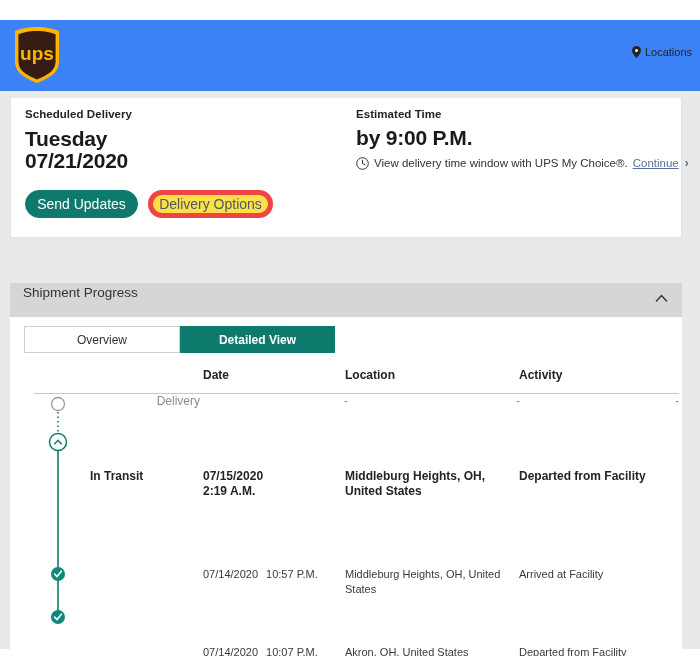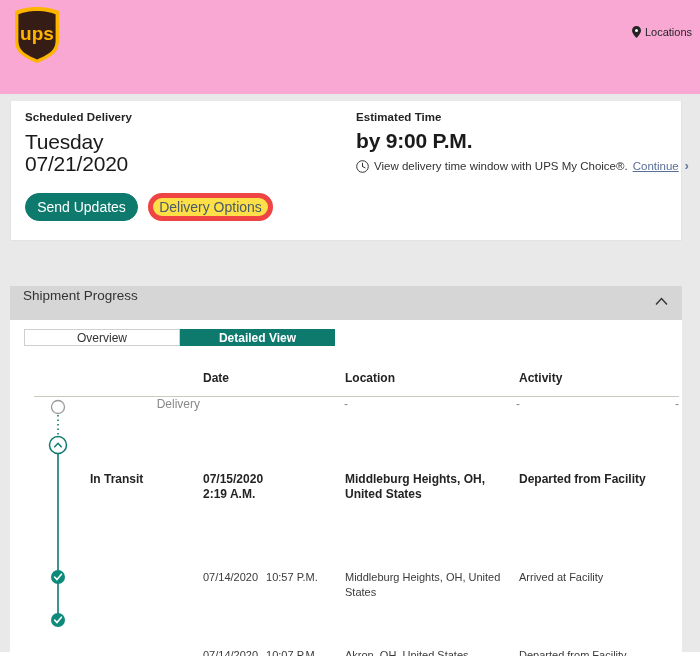--- a/index.html
+++ b/index.html
@@ -14,22 +14,23 @@
     font-family: "Liberation Sans", sans-serif;
     background: #ffffff;
     color: #242424;
     font-size: 13px;
     position: relative;
   }
 
   
   .site-header {
     position: relative;
-    height: 94px;
-    background: #f9a8d4;
+    height: 71px;
+    background: #3b82f6;
+    margin-top: 20px;
   }
 
   .logo {
     position: absolute;
     left: 11px;
     top: 6px;
     width: 52px;
     height: 58px;
   }
   .logo svg { display: block; width: 52px; height: 58px; }
@@ -102,21 +103,21 @@
   .field-label {
     font-size: 11.5px;
     font-weight: bold;
     color: #242424;
     letter-spacing: 0.05px;
   }
 
   .sched-date {
     margin-top: 8px;
     font-size: 21px;
-    font-weight: normal;
+    font-weight: bold;
     line-height: 22px;
     color: #1a1a1a;
     letter-spacing: -0.2px;
   }
 
   .est-time {
     margin-top: 7px;
     font-size: 21px;
     font-weight: bold;
     line-height: 22px;
@@ -209,21 +210,21 @@
     height: 9px;
   }
 
   .tabs {
     position: absolute;
     left: 14px;
     top: 43px;
     display: flex;
   }
   .tab {
-    height: 17px;
+    height: 27px;
     display: flex;
     align-items: center;
     justify-content: center;
     font-size: 12px;
     cursor: pointer;
   }
   .tab-inactive {
     width: 156px;
     background: #ffffff;
     color: #333333;

